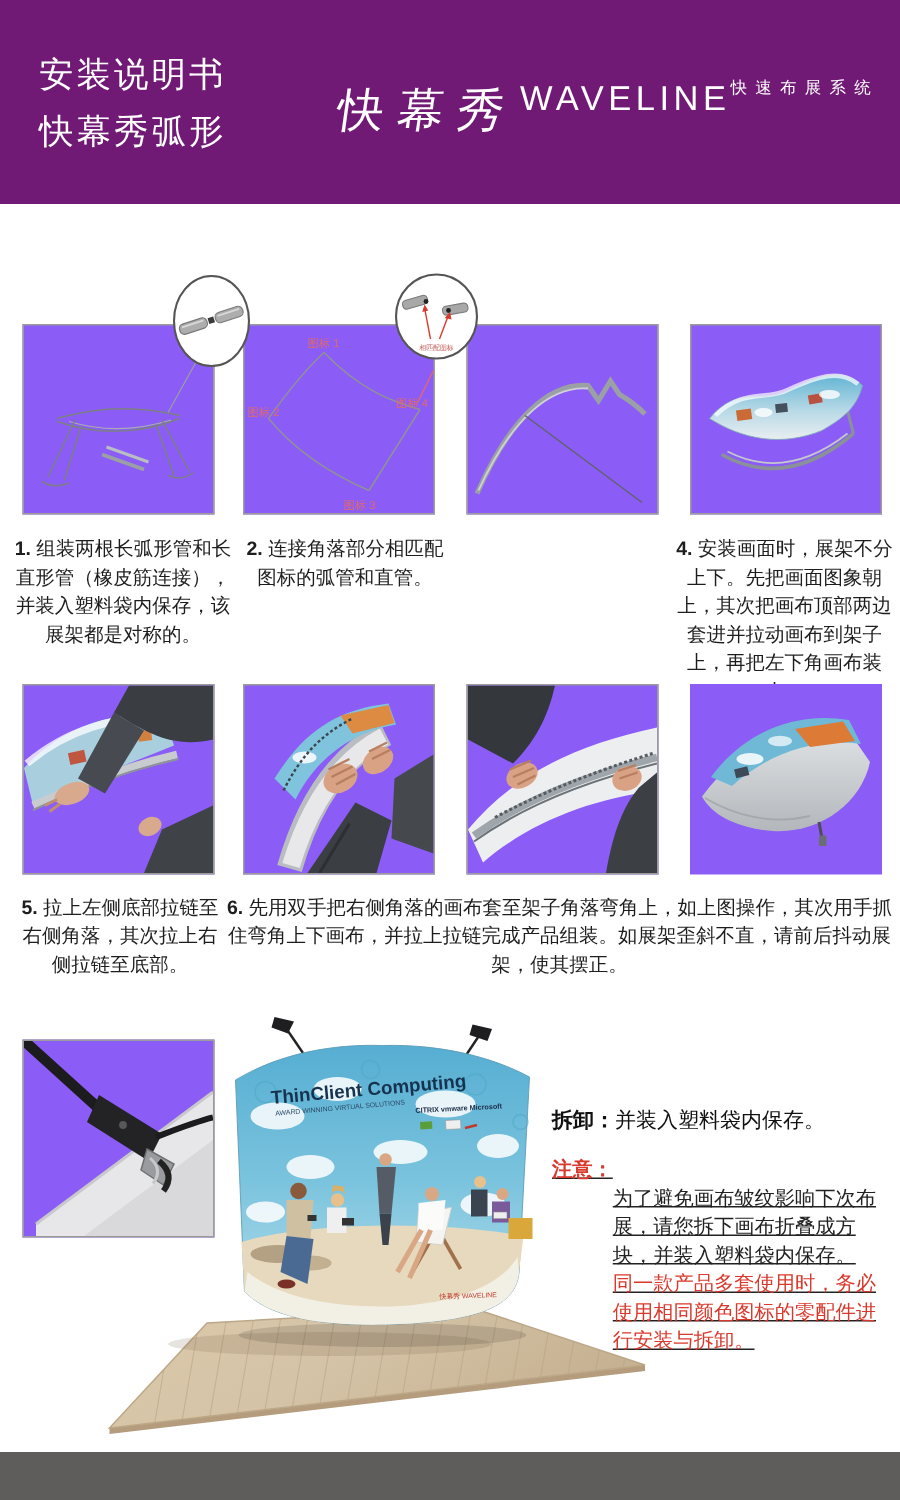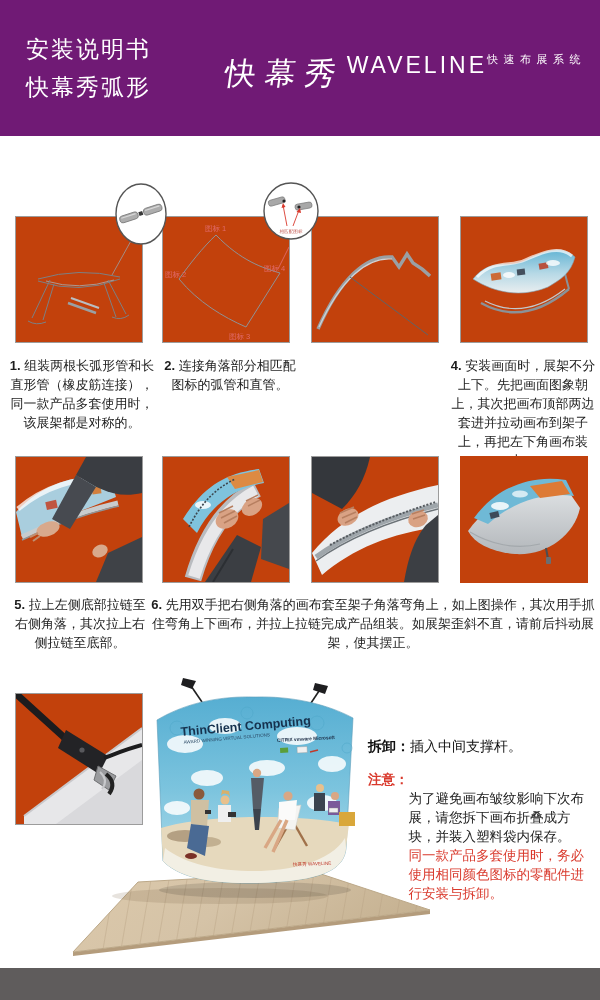--- a/index.html
+++ b/index.html
@@ -7,21 +7,21 @@
         font-family:"Liberation Sans","DejaVu Sans",sans-serif;color:#222;}
   
   .header{position:absolute;left:0;top:0;width:600px;height:136px;background:#701a75;}
   .header-title{position:absolute;left:26px;top:30px;color:#fff;font-size:23px;line-height:38px;letter-spacing:2px;font-weight:400;}
   .logo{position:absolute;right:14px;top:52px;display:flex;align-items:flex-start;color:#fff;}
   .logo-cn{font-size:31px;letter-spacing:9px;transform:skewX(-8deg);font-weight:500;margin-right:2px;line-height:44px;}
   .logo-right{display:flex;}
   .logo-en{font-size:23px;letter-spacing:3px;font-weight:400;line-height:26px;}
   .logo-sub{font-size:11px;letter-spacing:5.5px;font-weight:400;line-height:15px;}
   
-  .panel{position:absolute;width:128px;height:127px;background:#c2410c;border:1px solid #9c9c9c;box-sizing:border-box;}
+  .panel{position:absolute;width:128px;height:127px;background:#8b5cf6;border:1px solid #9c9c9c;box-sizing:border-box;}
   .panel.noborder{border:none;}
   .mag{position:absolute;z-index:5;}
   
   .cap{position:absolute;font-size:13px;line-height:19px;text-align:center;color:#1d1d1d;}
   .cap b{font-weight:700;}
   
   .note-line{position:absolute;font-size:14px;line-height:19px;color:#111;}
   .note-block{position:absolute;display:flex;font-size:13.5px;line-height:19px;}
   .note-label-red{color:#d9392c;font-weight:700;white-space:nowrap;}
   .note-label-blk{font-weight:600;white-space:nowrap;}
@@ -135,21 +135,21 @@
       <path d="M12,62 C30,40 46,52 63,44 C84,34 100,27 114,40 C110,56 99,63 87,70 C60,81 34,76 12,62 Z" fill="url(#fab4)" stroke="#7fa8bc" stroke-width="0.6"></path>
       <path d="M16,60 C34,42 50,50 64,43 C84,34 99,29 111,39" fill="none" stroke="#ffffff" stroke-width="3" opacity="0.7"></path>
       <rect x="30" y="56" width="10" height="7" fill="#cc6a35" transform="rotate(-8 35 59)"></rect>
       <rect x="56" y="52" width="8" height="6" fill="#44505e" transform="rotate(-6 60 55)"></rect>
       <rect x="78" y="46" width="9" height="6" fill="#b8513f" transform="rotate(-10 82 49)"></rect>
       <ellipse cx="48" cy="58" rx="6" ry="3" fill="#fff" opacity="0.8"></ellipse>
       <ellipse cx="92" cy="46" rx="7" ry="3" fill="#fff" opacity="0.8"></ellipse>
     </svg>
   </div>
 
-  <div class="cap" style="left:8px;top:356px;width:148px;"><b>1.</b> <span>组装两根长弧形管和长直形管（橡皮筋连接），同一款产品多套使用时，该展架都是对称的。</span></div>
+  <div class="cap" style="left:8px;top:356px;width:148px;"><b>1.</b> <span>组装两根长弧形管和长直形管（橡皮筋连接），并装入塑料袋内保存，该展架都是对称的。</span></div>
   <div class="cap" style="left:162px;top:356px;width:136px;"><b>2.</b> <span>连接角落部分相匹配图标的弧管和直管。</span></div>
   <div class="cap" style="left:448px;top:356px;width:150px;"><b>4.</b> <span>安装画面时，展架不分上下。先把画面图象朝上，其次把画布顶部两边套进并拉动画布到架子上，再把左下角画布装上。</span></div>
 
   <div class="panel" style="left:15px;top:456px;">
     <svg width="126" height="125" viewBox="0 0 126 125">
       <path d="M0,55 C25,28 60,16 94,20 L100,40 C70,52 38,64 6,80 Z" fill="#a9cede"></path>
       <path d="M2,52 C28,30 60,20 92,22" fill="none" stroke="#ffffff" stroke-width="5" opacity="0.75"></path>
       <rect x="30" y="44" width="11" height="8" fill="#c05540" transform="rotate(-12 35 48)"></rect>
       <rect x="56" y="36" width="10" height="7" fill="#3e4a58" transform="rotate(-10 60 40)"></rect>
       <rect x="76" y="30" width="9" height="7" fill="#d2803f" transform="rotate(-8 80 33)"></rect>
@@ -347,23 +347,23 @@
         <rect x="192" y="134" width="16" height="14" fill="#d9a73a"></rect>
         <rect x="182" y="130" width="9" height="4.5" fill="#eee" stroke="#888" stroke-width="0.4"></rect>
       </g>
 
       <path d="M16,183 C32,199 62,206 110,205 C175,203 197,192 199,170 L198,160 C184,184 142,193 108,193 C70,193 38,186 18,170 Z" fill="#f2efe4"></path>
       <text x="146" y="188" font-size="4.6" fill="#c0392b" transform="rotate(-2 146 188)">快幕秀 WAVELINE</text>
     </svg>
   </div>
 
   <div class="note-line" style="left:368px;top:737px;">
-    <span class="note-label-blk">拆卸：</span><span>插入中间支撑杆。</span>
-  </div>
-  <div class="note-block" style="left:368px;top:770px;width:228px;">
+    <span class="note-label-blk">拆卸：</span><span>并装入塑料袋内保存。</span>
+  </div>
+  <div class="note-block" style="left:368px;top:770px;width:228px;text-decoration:underline;">
     <div class="note-label-red">注意：</div>
     <div style="width:188px;margin-top:19px;">
       <span>为了避免画布皱纹影响下次布展，请您拆下画布折叠成方块，并装入塑料袋内保存。</span><br>
       <span class="red">同一款产品多套使用时，务必使用相同颜色图标的零配件进行安装与拆卸。</span>
     </div>
   </div>
 
   <div class="footer"></div>
 
 </div>

